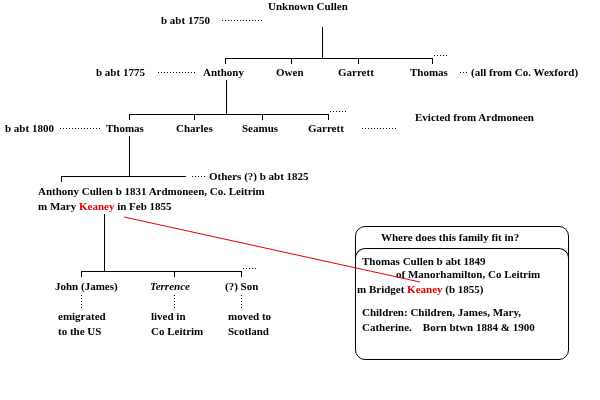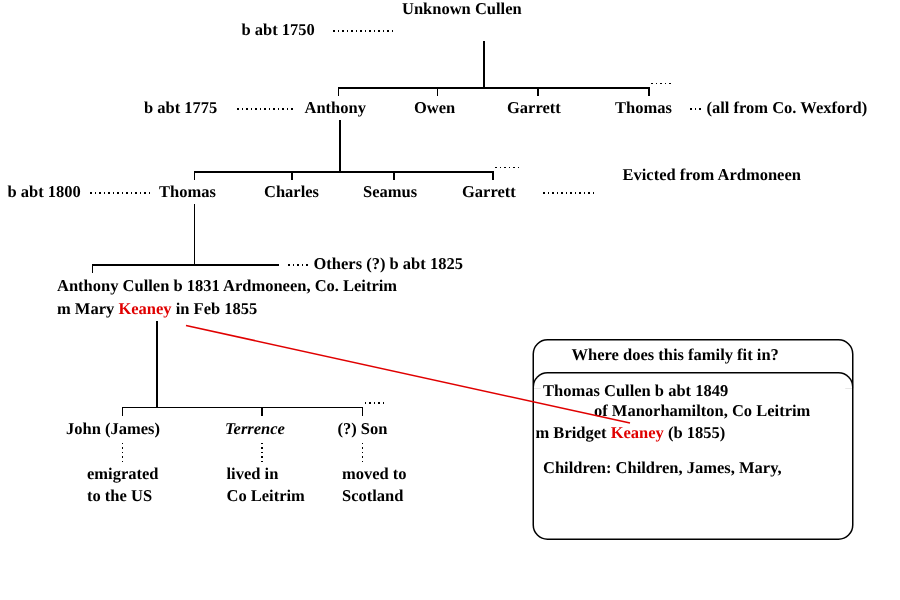--- a/index.html
+++ b/index.html
@@ -77,21 +77,21 @@
 <div class="t" style="left:242px;top:122px;">Seamus</div>
 <div class="t" style="left:308px;top:122px;">Garrett</div>
 <div class="t multi" style="left:415px;top:110px;width:185px;">
   <div>Evicted from Ardmoneen</div>
 </div>
 
 <div class="t" style="left:209px;top:170px;">Others (?) b abt 1825</div>
 <div class="t" style="left:38px;top:185px;">Anthony Cullen b 1831 Ardmoneen, Co. Leitrim</div>
 <div class="t" style="left:38px;top:200px;"><span>m Mary </span><span class="red">Keaney</span><span> in Feb 1855</span></div>
 
-<div class="t" style="left:44px;top:280px;">John (James)</div>
+<div class="t" style="left:55px;top:280px;">John (James)</div>
 <div class="t" style="left:150px;top:280px;font-style:italic;">Terrence</div>
 <div class="t" style="left:225px;top:280px;">(?) Son</div>
 
 <div class="t multi" style="left:58px;top:309px;">
   <div>emigrated</div>
   <div>to the US</div>
 </div>
 <div class="t multi" style="left:151px;top:309px;">
   <div>lived in</div>
   <div>Co Leitrim</div>
@@ -102,17 +102,18 @@
 </div>
 
 <div class="box" style="left:355px;top:226px;width:212px;height:132px;"></div>
 <div class="box-inner" style="left:355px;top:248px;width:212px;height:10px;"></div>
 <div class="t" style="left:381px;top:231px;">Where does this family fit in?</div>
 <div class="t" style="left:362px;top:255px;">Thomas Cullen b abt 1849</div>
 <div class="t" style="left:396px;top:268px;">of Manorhamilton, Co Leitrim</div>
 <div class="t" style="left:357px;top:283px;"><span>m Bridget </span><span class="red">Keaney</span><span> (b 1855)</span></div>
 <div class="t multi" style="left:362px;top:305px;width:205px;">
   <div>Children: Children, James, Mary,</div>
+  <div style="white-space:pre;">Catherine.    Born btwn 1884 &amp; 1900</div>
 </div>
 
 <svg class="lines" viewBox="0 0 600 400">
   <line x1="124" y1="217" x2="420" y2="282" stroke="#e00000" stroke-width="1"></line>
 </svg>
 
 </body></html>

